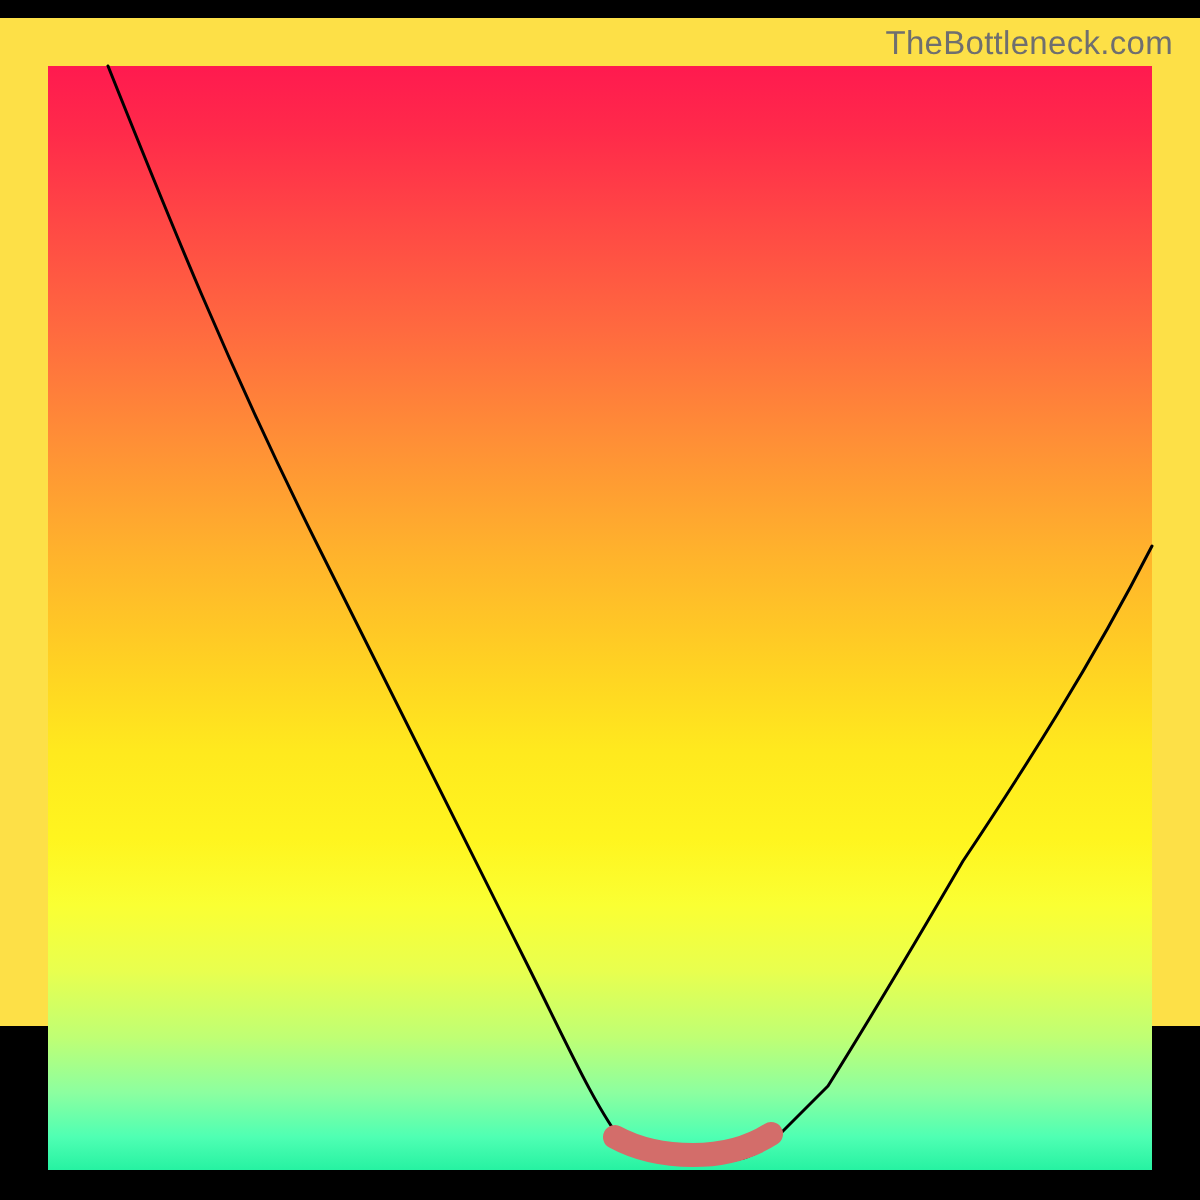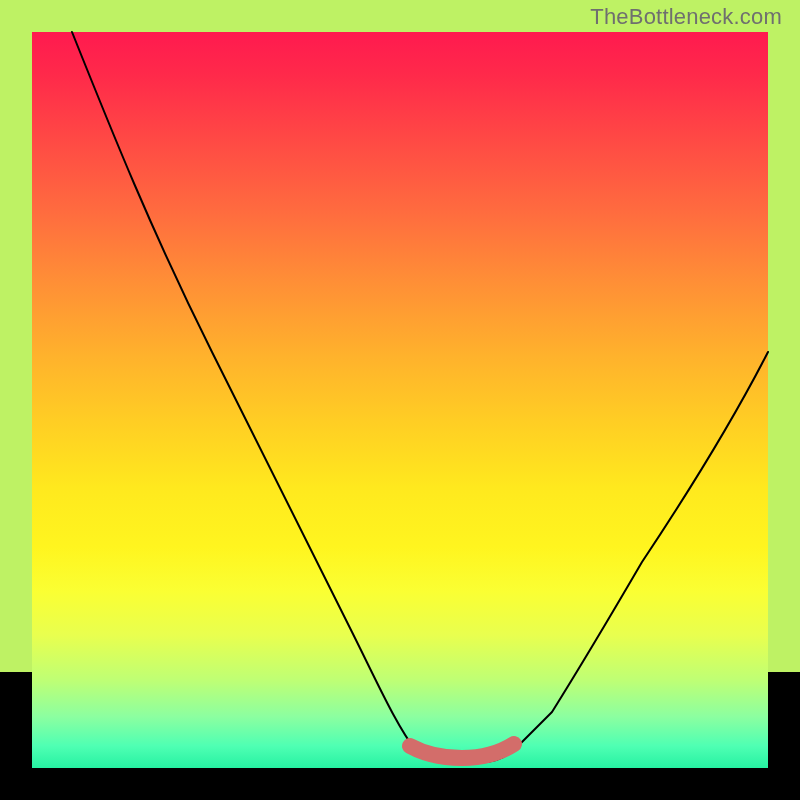--- a/index.html
+++ b/index.html
@@ -7,24 +7,24 @@
     padding: 0;
     width: 800px;
     height: 800px;
     background: #000;
     overflow: hidden;
     font-family: Arial, Helvetica, sans-serif;
   }
   .frame {
     position: absolute;
     left: 0;
-    top: 0;
+    top: 12px;
     width: 800px;
     height: 672px;
-    background: #bef264;
+    background: #fde047;
   }
   .watermark {
     position: absolute;
     top: 4px;
     right: 18px;
     color: #6f6f6f;
     font-size: 22px;
     font-weight: 500;
     letter-spacing: 0.2px;
   }

